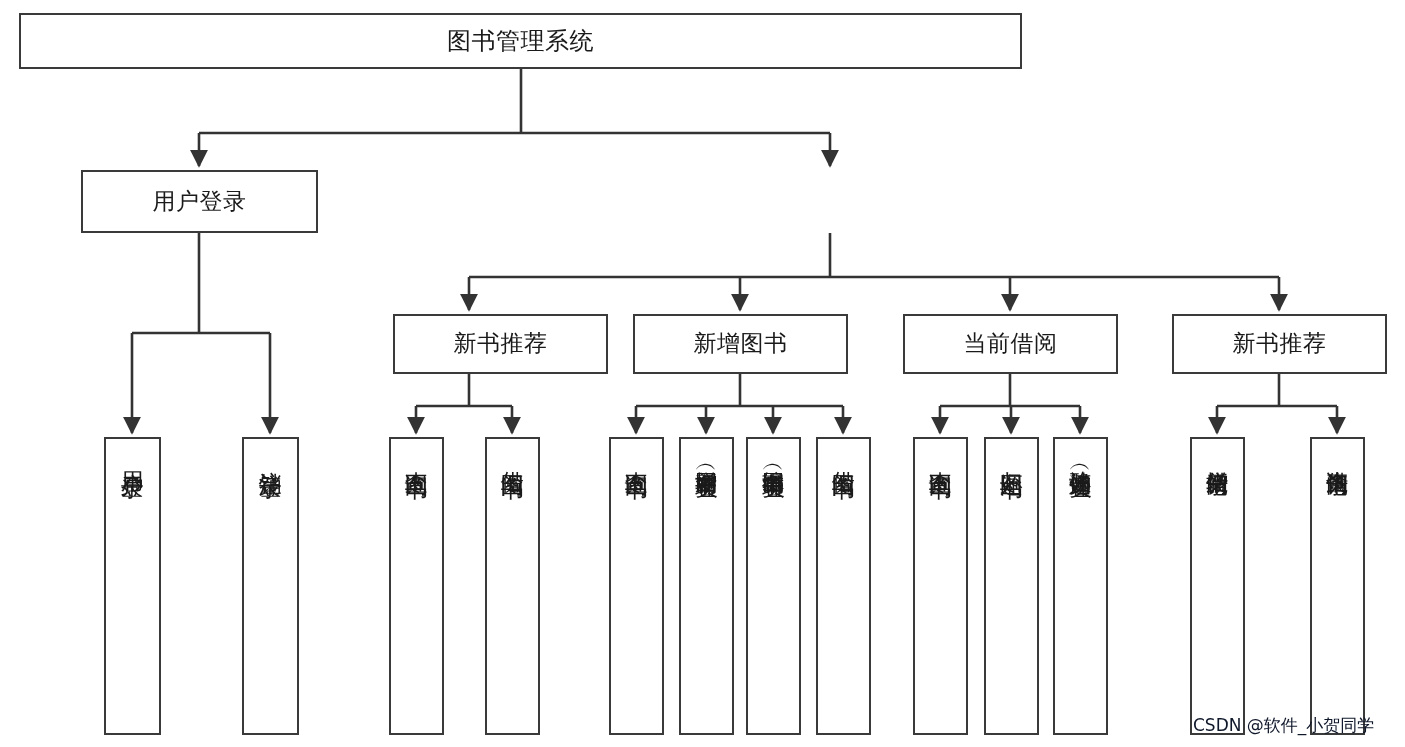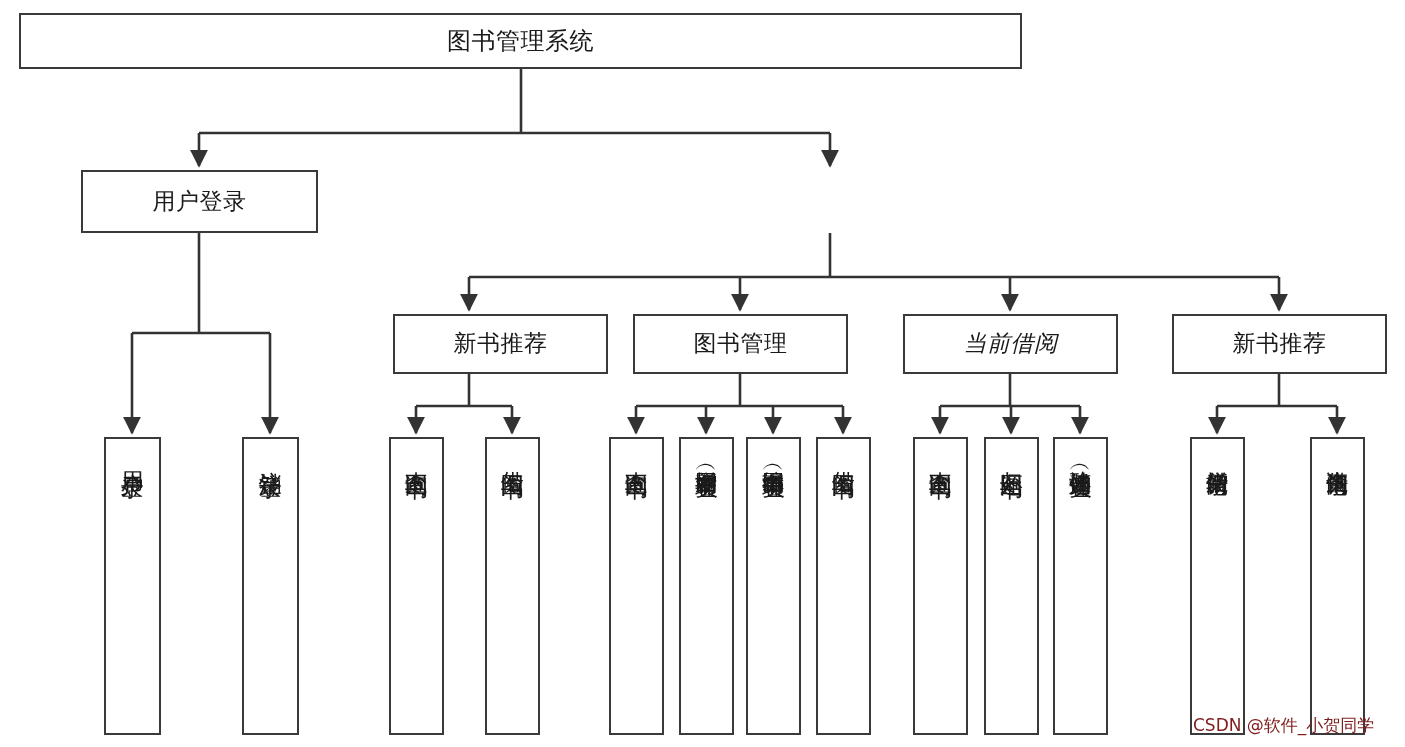--- a/index.html
+++ b/index.html
@@ -66,21 +66,21 @@
   }
   .v-node.tall .label {
     font-size: 22px;
     letter-spacing: 1px;
   }
   .watermark {
     position: absolute;
     left: 1193px;
     top: 714px;
     font-size: 17px;
-    color: #7f1d1d;
+    color: #0f172a;
     white-space: nowrap;
     font-family: "DejaVu Sans", "Liberation Sans", sans-serif;
   }
 </style>
 </head>
 <body>
 
 <div id="canvas">
 
   <svg id="wires" viewBox="0 0 1405 747" width="1405" height="747" aria-hidden="true">
@@ -140,23 +140,23 @@
   </div>
 
   <div class="node h-node" style="left:81px; top:170px; width:237px; height:63px;">
     <span class="label">用户登录</span>
   </div>
 
   <div class="node h-node" style="left:354px; top:314px; width:215px; height:60px;margin-left:39px;">
     <span class="label">新书推荐</span>
   </div>
   <div class="node h-node" style="left:633px; top:314px; width:215px; height:60px;">
-    <span class="label">图书管理</span>
-  </div>
-  <div class="node h-node" style="left:903px; top:314px; width:215px; height:60px;font-style:italic;">
+    <span class="label">新增图书</span>
+  </div>
+  <div class="node h-node" style="left:903px; top:314px; width:215px; height:60px;">
     <span class="label">当前借阅</span>
   </div>
   <div class="node h-node" style="left:1172px; top:314px; width:215px; height:60px;">
     <span class="label">新书推荐</span>
   </div>
 
   <div class="node v-node" style="left:104px; top:437px; width:57px; height:298px;">
     <span class="label">用户登录</span>
   </div>
   <div class="node v-node" style="left:242px; top:437px; width:57px; height:298px;">

